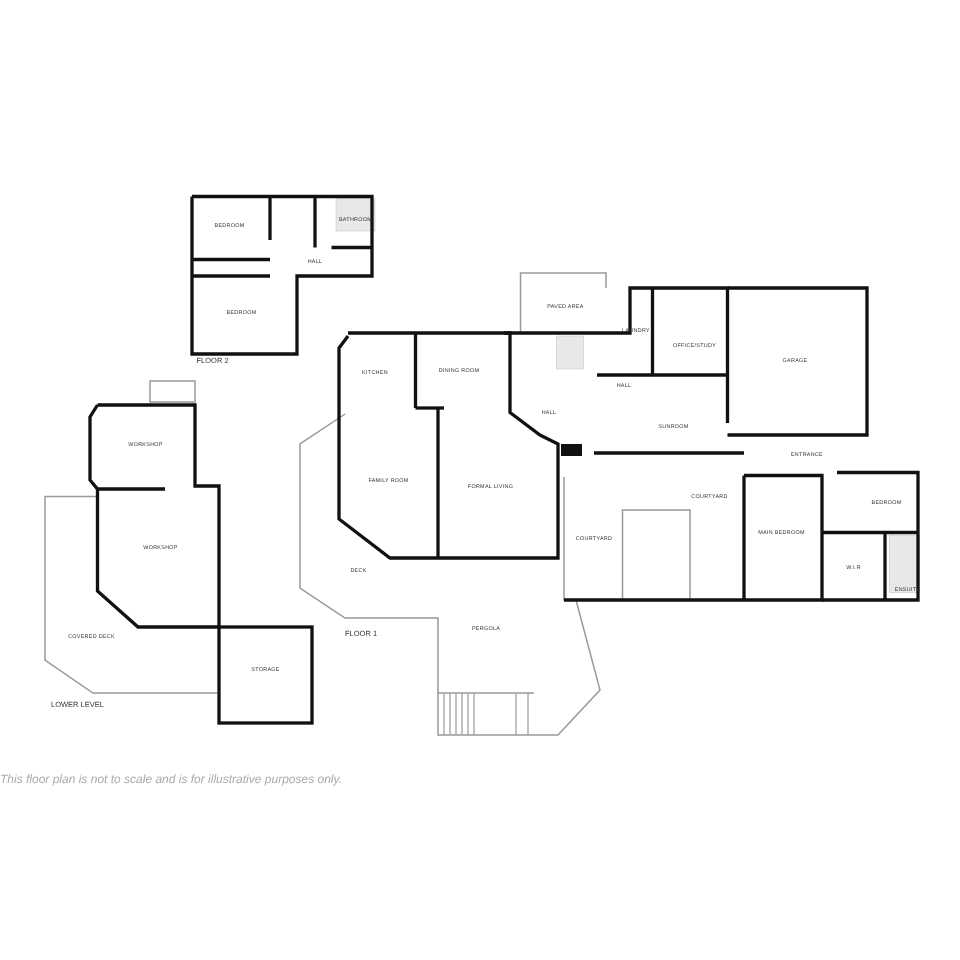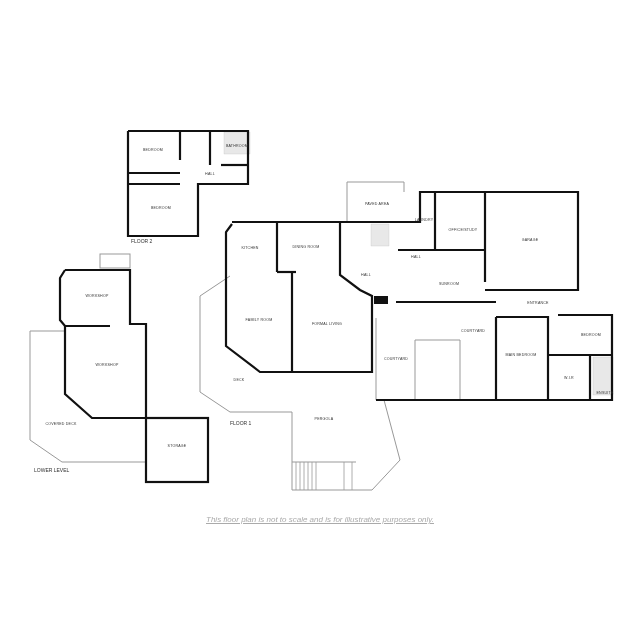--- a/index.html
+++ b/index.html
@@ -1,20 +1,20 @@
 <!DOCTYPE html>
 <html><head>
 <meta charset="utf-8">
 <style>
   html, body { margin:0; padding:0; background:#ffffff; }
   body { width:640px; height:640px; position:relative; overflow:hidden; font-family:"Liberation Sans", sans-serif; }
   svg { position:absolute; left:0; top:0; }
   .lbl { position:absolute; font-size:3.6px; color:#333; text-transform:uppercase; letter-spacing:0.2px; white-space:nowrap; transform:translate(-50%,-50%); }
   .lvl { position:absolute; font-size:5px; color:#333; text-transform:uppercase; white-space:nowrap; }
-  .disclaimer { position:absolute; left:0; width:640px; top:515px; text-align:center; font-size:8px; color:#aaa; font-style:italic;text-decoration:underline; }
+  .disclaimer { position:absolute; left:0; width:640px; top:515px; text-align:left; font-size:8px; color:#aaa; font-style:italic; }
 </style>
 </head>
 <body>
 
 <svg width="640" height="640" viewBox="0 0 640 640">
   <g fill="none" stroke="#999" stroke-width="1">
 
     <polyline points="65,331 30,331 30,440 62,462 145,462"></polyline>
     <rect x="100" y="254" width="30" height="14"></rect>
 

